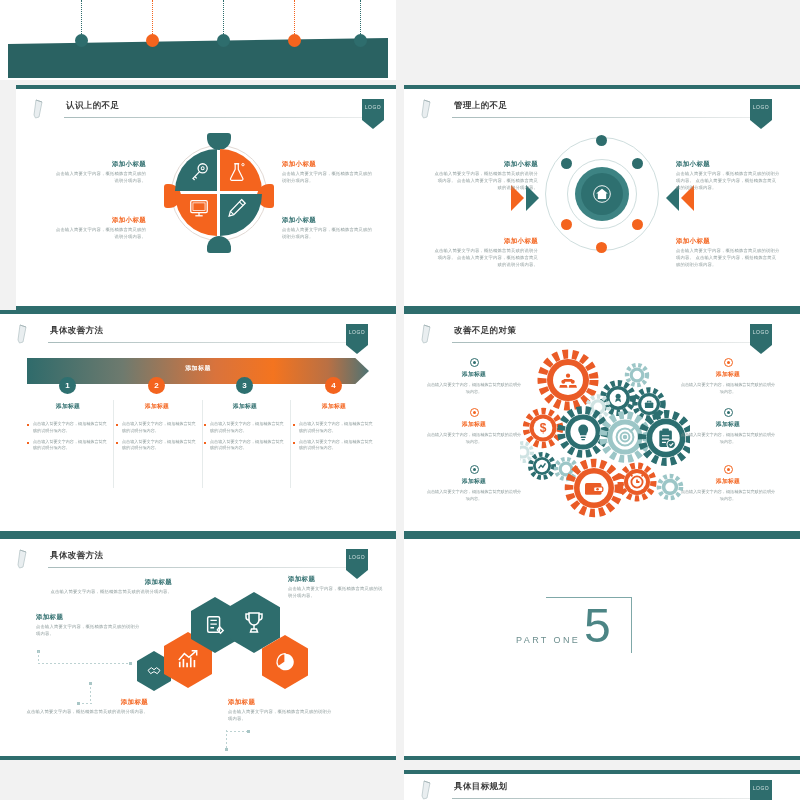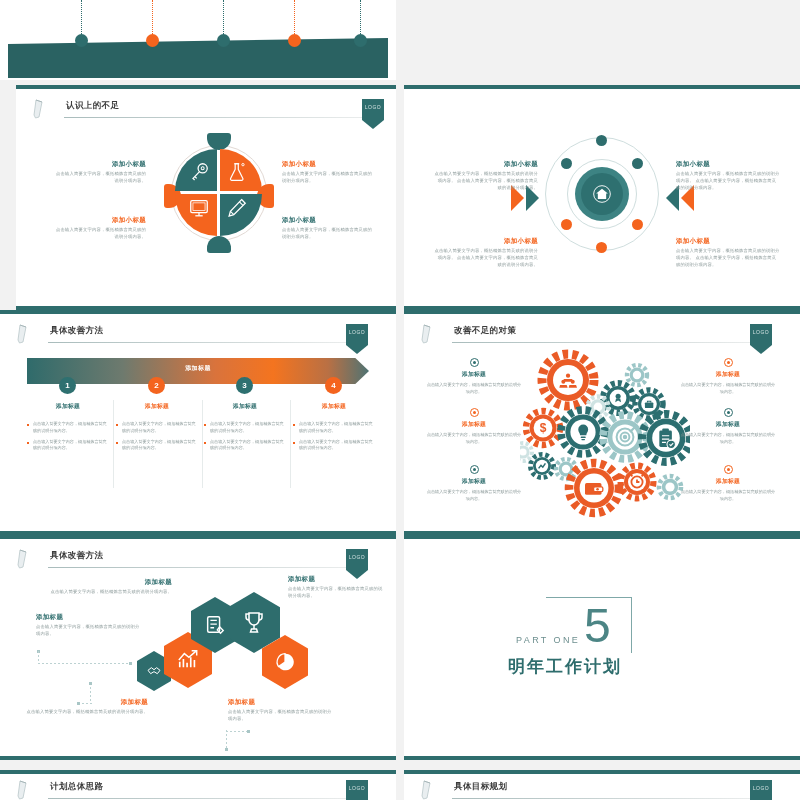--- a/index.html
+++ b/index.html
@@ -287,20 +287,29 @@
     <div class="cap" style="left:266px; top:131px;">
       <div class="sub-title teal">添加小标题</div>
       <div class="body-text">点击输入简要文字内容，概括精炼言简意赅的说明分项内容。</div>
     </div>
   </div>
 
   <div class="slide" id="s3">
     <div class="slide-bar-top"></div>
     <div class="slide-bar-bottom"></div>
 
+    <div class="hdr">
+      <svg class="hdr-pencil" viewBox="0 0 16 20">
+        <path d="M4 1 L10 3 L7 18 L3.5 19 L2 16 Z" fill="#e9eef0" stroke="#b9c6c9" stroke-width="0.8"></path>
+        <path d="M4 1 L10 3" stroke="#9fb0b3" stroke-width="0.8"></path>
+      </svg>
+      <div class="hdr-title">管理上的不足</div>
+      <div class="hdr-rule"></div>
+      <div class="logo-tag">LOGO</div>
+    </div>
 
     <div class="rad">
       <div class="ring-o"></div>
       <div class="ring-i"></div>
       <div class="hub-out"></div>
       <div class="hub-in"></div>
       <svg style="position:absolute;left:47px;top:47px;width:20px;height:20px;z-index:3;" viewBox="0 0 24 24">
         <circle cx="12" cy="12" r="10" fill="none" stroke="#fff" stroke-width="1.1"></circle>
         <path d="M12 5.6 L19 11.4 L17 11.4 L17 18 L7 18 L7 11.4 L5 11.4 Z" fill="#fff"></path>
       </svg>
@@ -679,36 +688,23 @@
     </div>
   </div>
 
   <div class="slide" id="s7">
     <div class="slide-bar-top"></div>
     <div class="slide-bar-bottom"></div>
     <div class="cover">
       <div class="cov-box"></div>
       <div class="cov-part">PART ONE</div>
       <div class="cov-num">5</div>
-      <div class="cov-cn">明年工作计划</div>
     </div>
   </div>
 
-  <div class="slide" id="s8">
-    <div class="slide-bar-top"></div>
-    <div class="hdr hdr-sm">
-      <svg class="hdr-pencil" viewBox="0 0 16 20">
-        <path d="M4 1 L10 3 L7 18 L3.5 19 L2 16 Z" fill="#e9eef0" stroke="#b9c6c9" stroke-width="0.8"></path>
-        <path d="M4 1 L10 3" stroke="#9fb0b3" stroke-width="0.8"></path>
-      </svg>
-      <div class="hdr-title">计划总体思路</div>
-      <div class="hdr-rule"></div>
-      <div class="logo-tag">LOGO</div>
-    </div>
-  </div>
 
   <div class="slide" id="s9">
     <div class="slide-bar-top"></div>
     <div class="hdr hdr-sm">
       <svg class="hdr-pencil" viewBox="0 0 16 20">
         <path d="M4 1 L10 3 L7 18 L3.5 19 L2 16 Z" fill="#e9eef0" stroke="#b9c6c9" stroke-width="0.8"></path>
         <path d="M4 1 L10 3" stroke="#9fb0b3" stroke-width="0.8"></path>
       </svg>
       <div class="hdr-title">具体目标规划</div>
       <div class="hdr-rule"></div>

